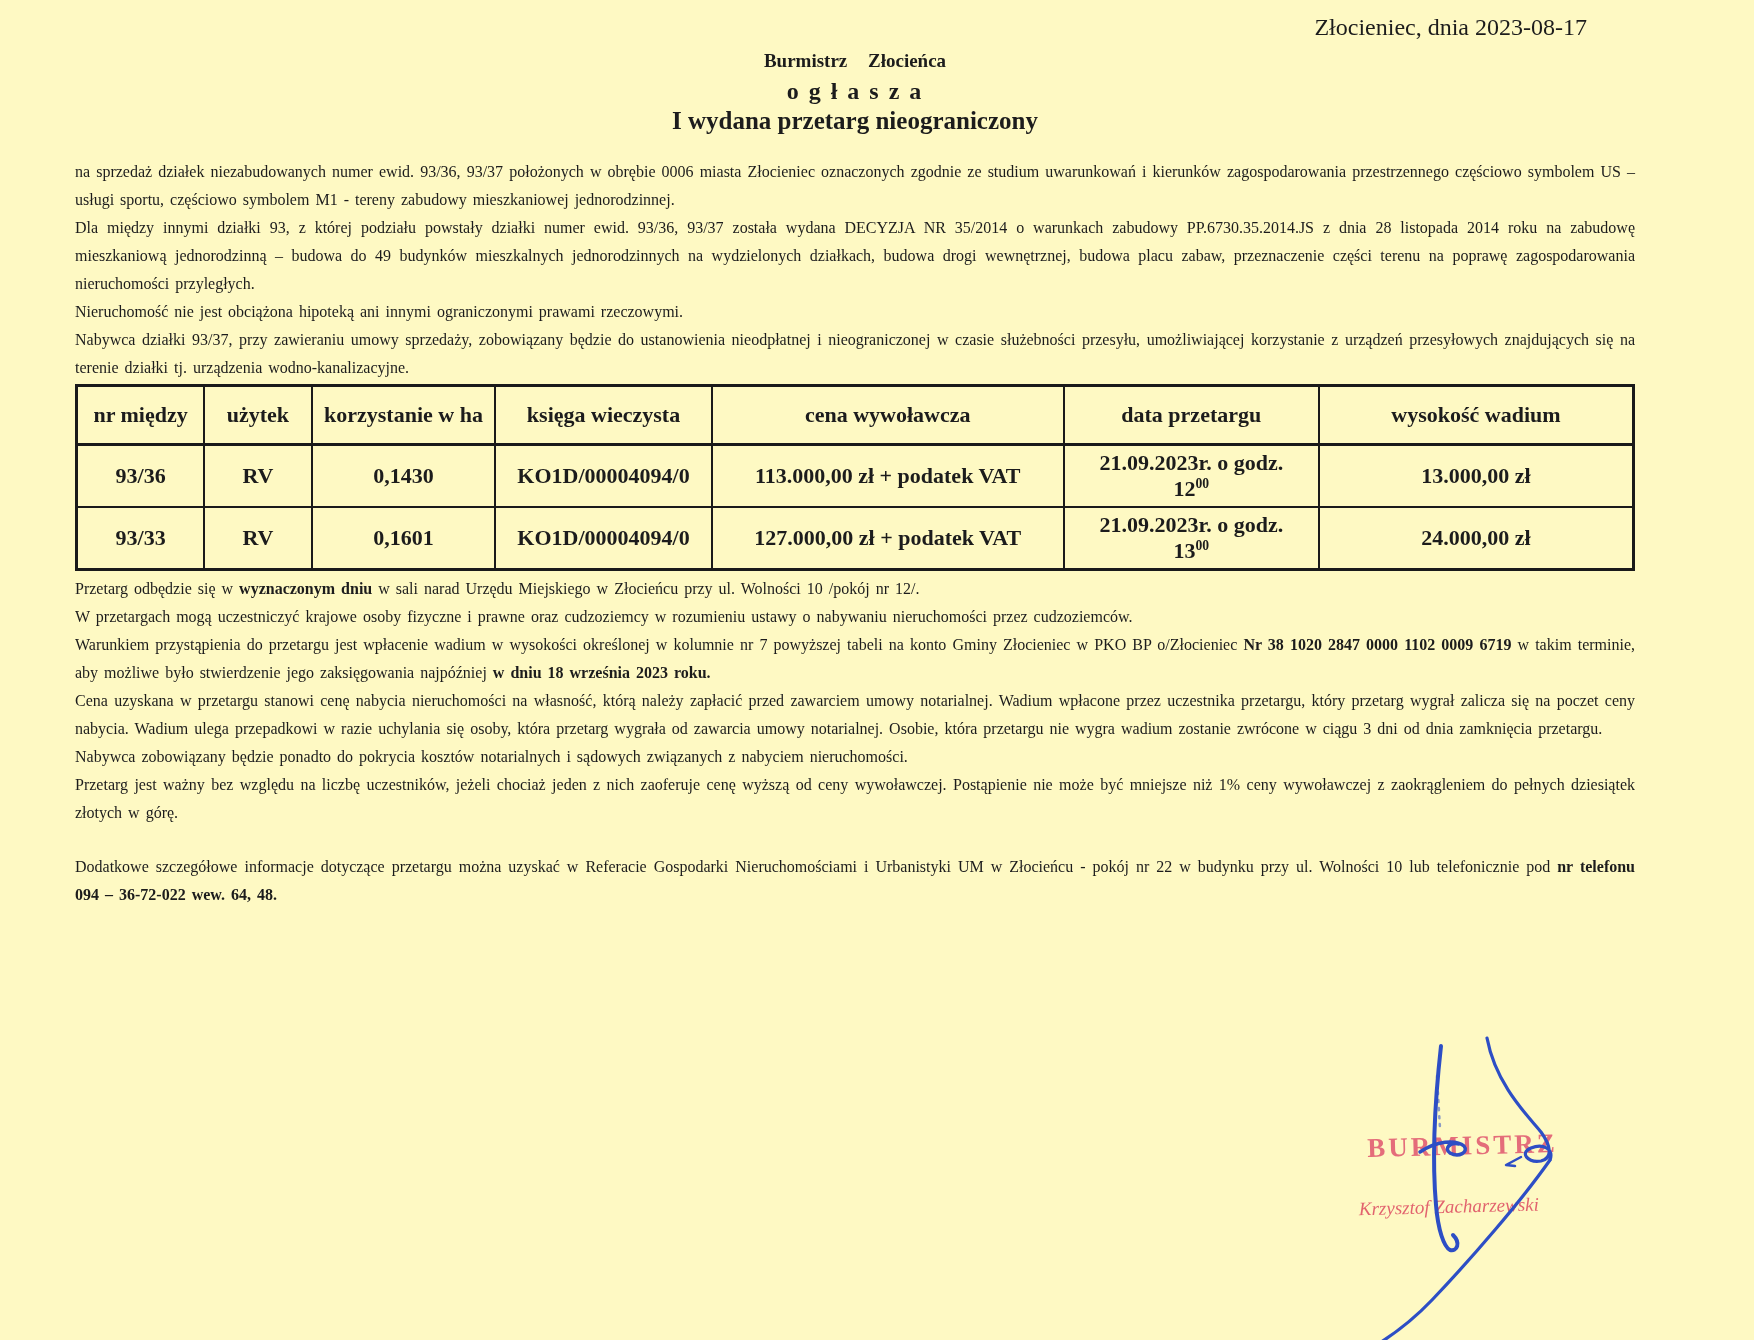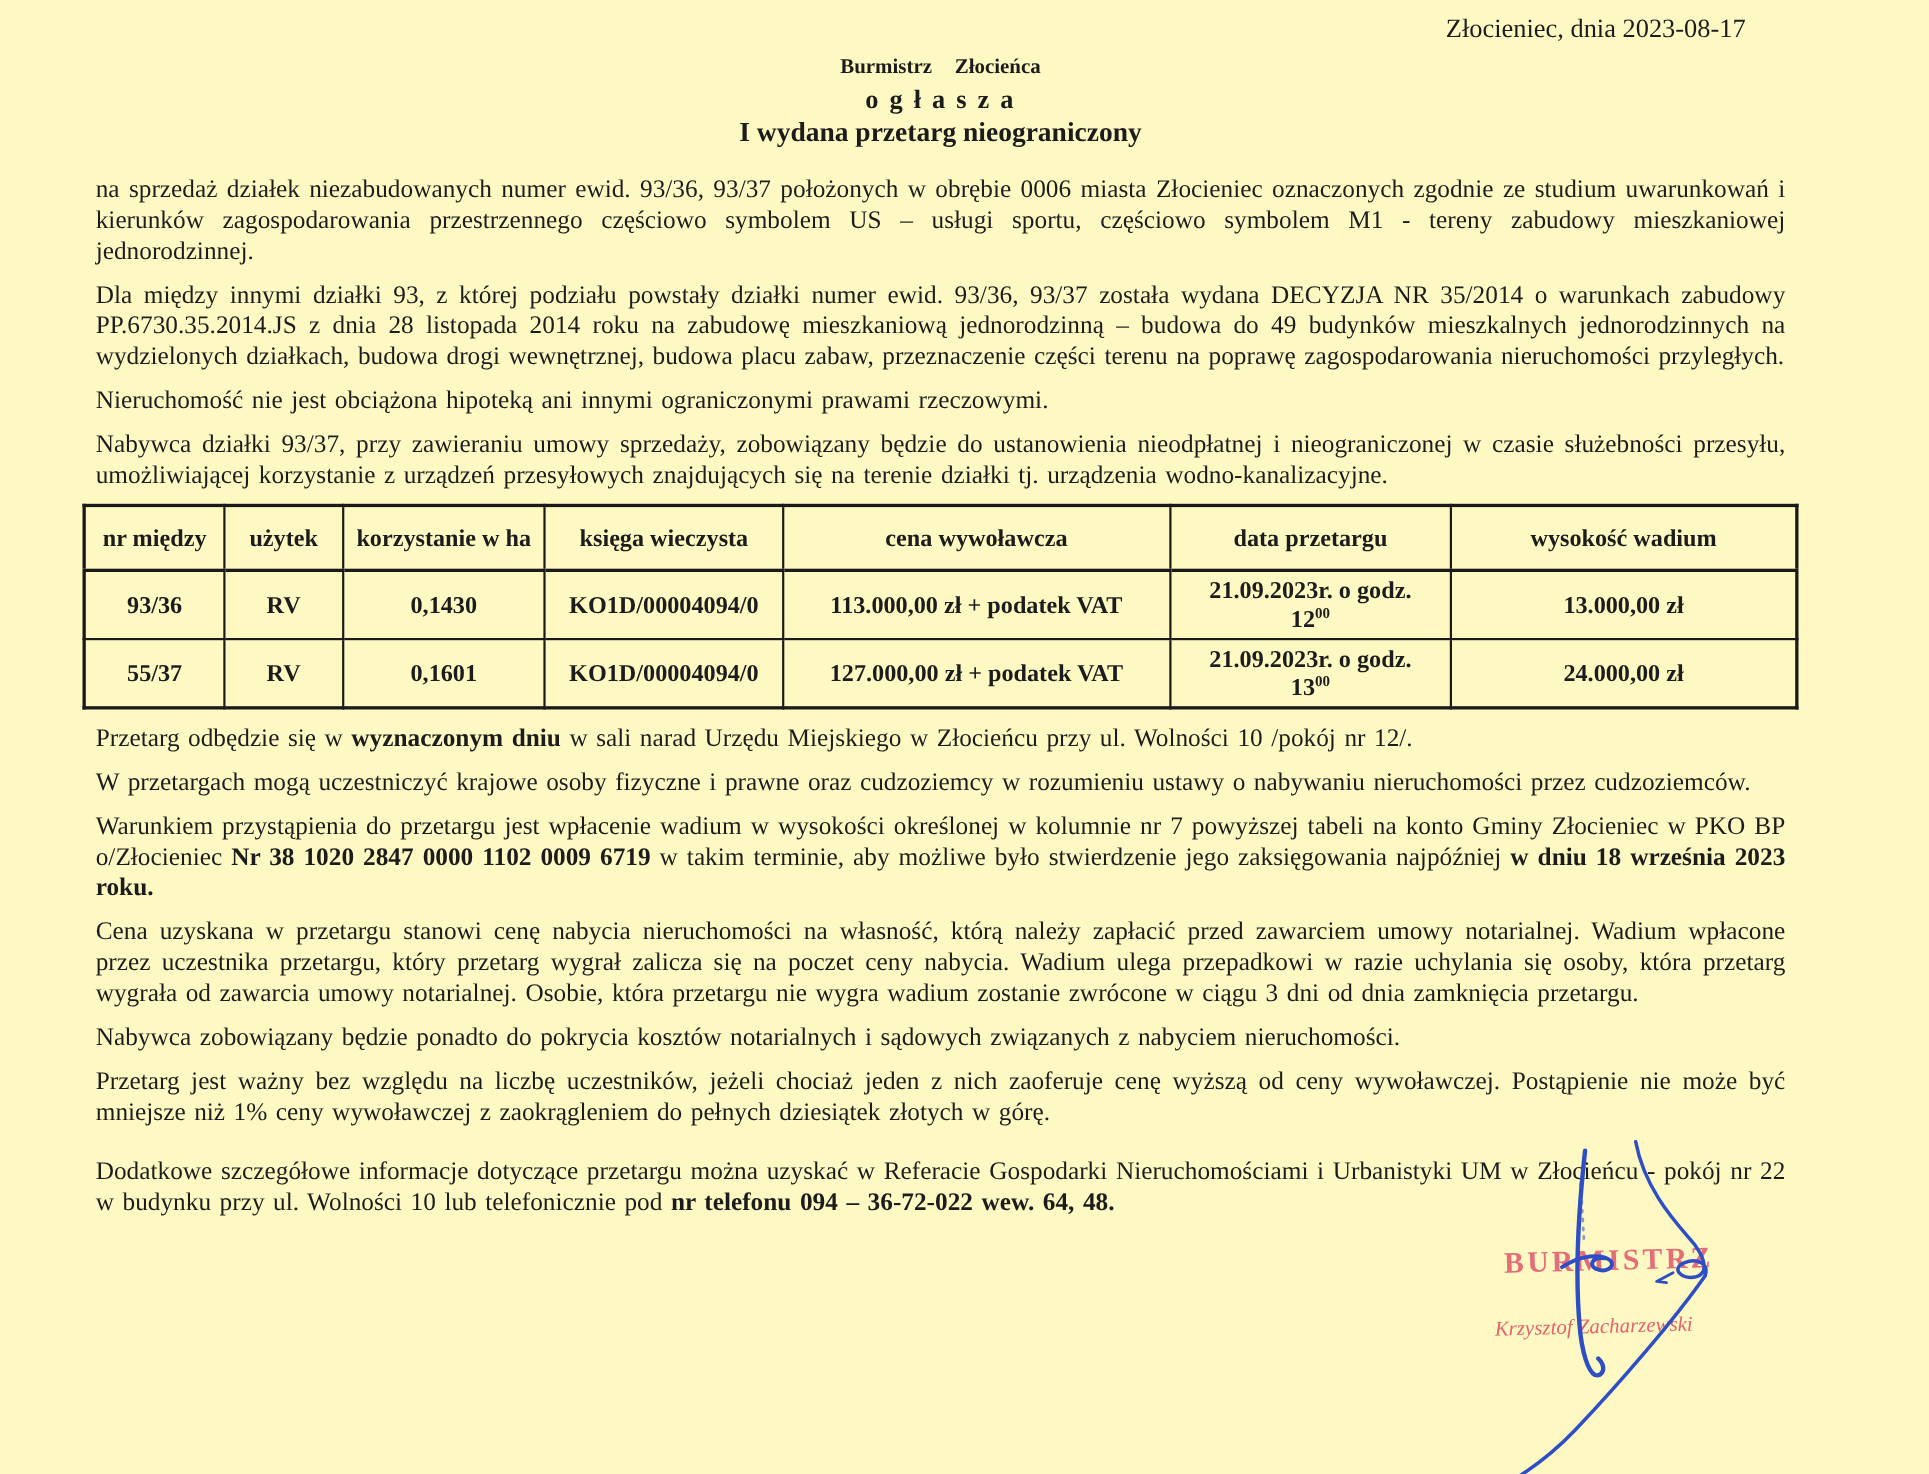--- a/index.html
+++ b/index.html
@@ -22,22 +22,22 @@
     font-size:24px;
     line-height:30px;
     white-space:nowrap;
   }
   .title-block{margin-top:4px;text-align:center;font-weight:bold;}
   .title-l1{font-size:19px;line-height:30px;word-spacing:16px;}
   .title-l2{font-size:24px;line-height:30px;letter-spacing:2px;}
   .title-l3{font-size:25px;line-height:30px;}
   .body-text{margin-top:22px;}
   .body-text p{
-    margin:12px;
-    font-size:23px;
+    margin:0;
+    font-size:16px;
     line-height:28px;
     text-align:justify;
     word-spacing:2px;
   }
   .b{font-weight:bold;}
   .gap-before{margin-top:26px !important;}
   table.auction{
     width:100%;
     border-collapse:collapse;
     margin:2px 0 4px 0;
@@ -138,21 +138,21 @@
             <td>0,1430</td>
             <td>KO1D/00004094/0</td>
             <td>113.000,00 zł + podatek VAT</td>
             <td>
               <span>21.09.2023r. o godz.</span><br>
               <span>12</span><sup class="hr">00</sup>
             </td>
             <td>13.000,00 zł</td>
           </tr>
           <tr>
-            <td>55/37</td>
+            <td>93/33</td>
             <td>RV</td>
             <td>0,1601</td>
             <td>KO1D/00004094/0</td>
             <td>127.000,00 zł + podatek VAT</td>
             <td>
               <span>21.09.2023r. o godz.</span><br>
               <span>13</span><sup class="hr">00</sup>
             </td>
             <td>24.000,00 zł</td>
           </tr>

